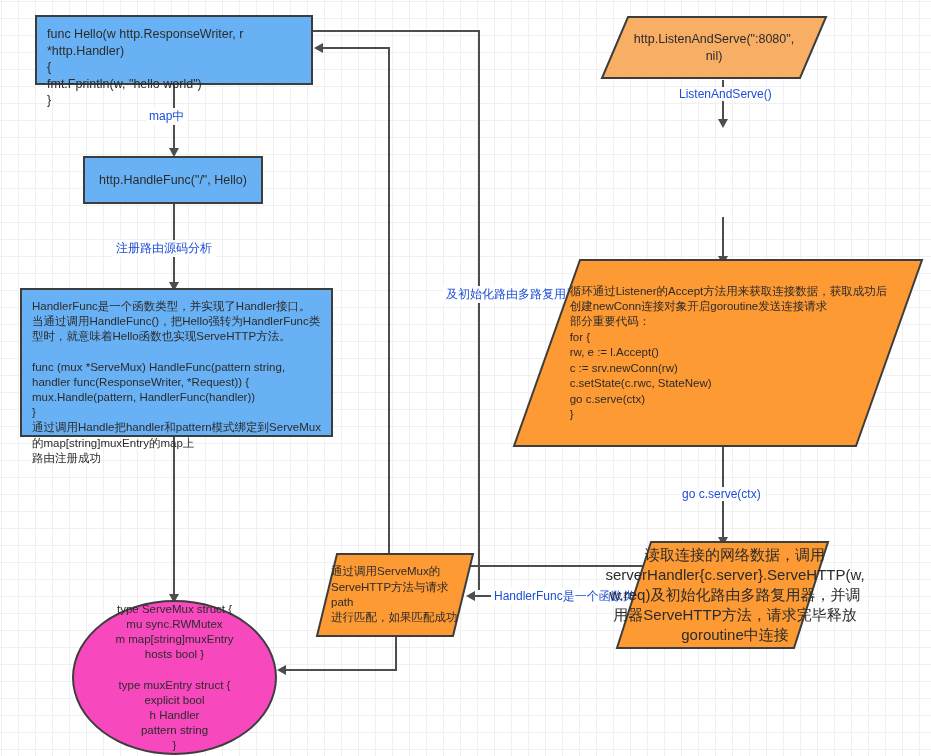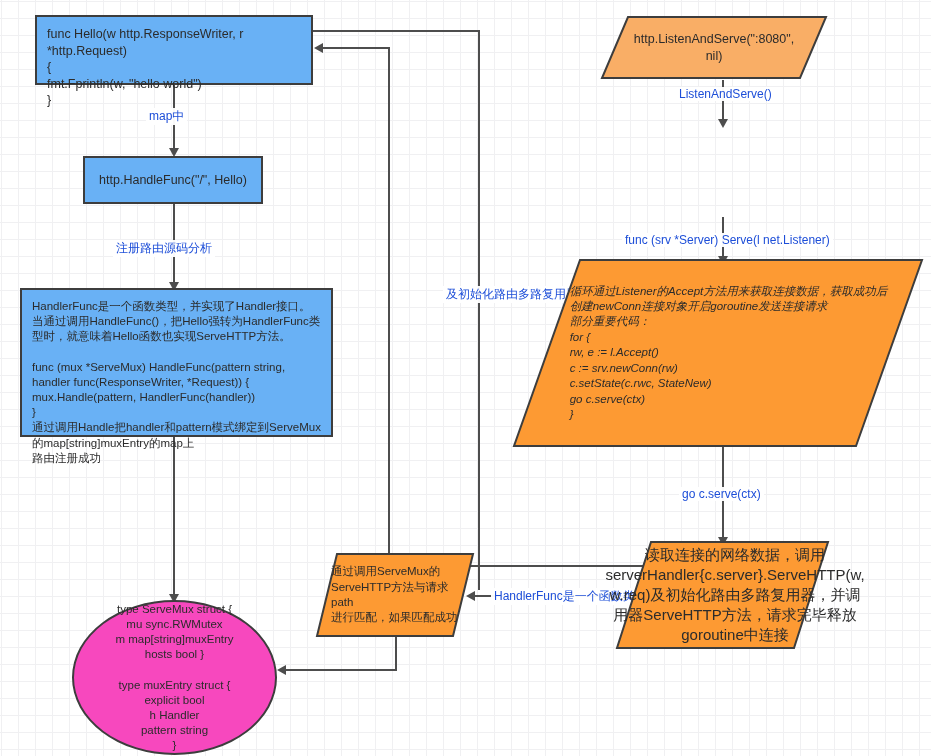--- a/index.html
+++ b/index.html
@@ -145,29 +145,28 @@
   <div class="edge v" style="left:478px; top:30px; height:560px;"></div>
   <div class="edge h" style="left:478px; top:588px; width:0px;"></div>
 
   <div class="edge-label" style="left:146px; top:108px; font-size:12px;">map中</div>
 
   <div class="edge-label" style="left:113px; top:240px; font-size:12px;">注册路由源码分析</div>
 
 
   <div class="edge-label" style="left:676px; top:87px; font-size:12px;">ListenAndServe()</div>
 
-  <div class="edge-label" style="left:622px; top:233px; font-size:12px;">func (srv *Server) Serve(l net.Listener)</div>
 
   <div class="edge-label" style="left:679px; top:487px; font-size:12px;">go c.serve(ctx)</div>
 
   <div class="edge-label" style="left:491px; top:588px; font-size:12px;">HandlerFunc是一个函数类型</div>
 
   <div class="edge-label" style="left:443px; top:286px; font-size:12px;">及初始化路由多路复用器</div>
 
-  <div class="node rect codebox" style="left:35px; top:15px; width:278px; height:70px; font-size:12.5px;">func Hello(w http.ResponseWriter, r *http.Request)
+  <div class="node rect codebox" style="left:35px; top:15px; width:278px; height:70px; font-size:12.5px;">func Hello(w http.ResponseWriter, r *http.Handler)
 {
     fmt.Fprintln(w, "hello world")
 }</div>
 
   <div class="node rect" style="left:83px; top:156px; width:180px; height:48px; font-size:12.5px;">http.HandleFunc("/", Hello)</div>
 
   <div class="node rect codebox" style="left:20px; top:288px; width:313px; height:149px; font-size:11.5px;">HandlerFunc是一个函数类型，并实现了Handler接口。当通过调用HandleFunc()，把Hello强转为HandlerFunc类型时，就意味着Hello函数也实现ServeHTTP方法。
 
 func (mux *ServeMux) HandleFunc(pattern string, handler func(ResponseWriter, *Request)) {
     mux.Handle(pattern, HandlerFunc(handler))
@@ -187,21 +186,21 @@
             }</div>
 
   <div class="para-wrap" style="left:600px; top:15px; width:228px; height:65px;">
     <svg width="228" height="65" viewBox="0 0 228 65">
       <polygon points="28,2 226,2 200,63 2,63" fill="#F9AE66" stroke="#3d3d3d" stroke-width="2"></polygon>
     </svg>
     <div class="para-text" style="font-size:12.5px;">http.ListenAndServe(":8080", nil)</div>
   </div>
 
 
-  <div class="para-wrap" style="left:512px; top:258px; width:412px; height:190px;font-style:italic;">
+  <div class="para-wrap" style="left:512px; top:258px; width:412px; height:190px;">
     <svg width="412" height="190" viewBox="0 0 412 190">
       <polygon points="68,2 410,2 344,188 2,188" fill="#FD9A33" stroke="#3d3d3d" stroke-width="2"></polygon>
     </svg>
     <div class="para-text left" style="font-size:11.5px; padding-left:14%; padding-right:7%;">循环通过Listener的Accept方法用来获取连接数据，获取成功后创建newConn连接对象开启goroutine发送连接请求
 部分重要代码：
 for {
         rw, e := l.Accept()
         c := srv.newConn(rw)
                 c.setState(c.rwc, StateNew)
          go c.serve(ctx)

